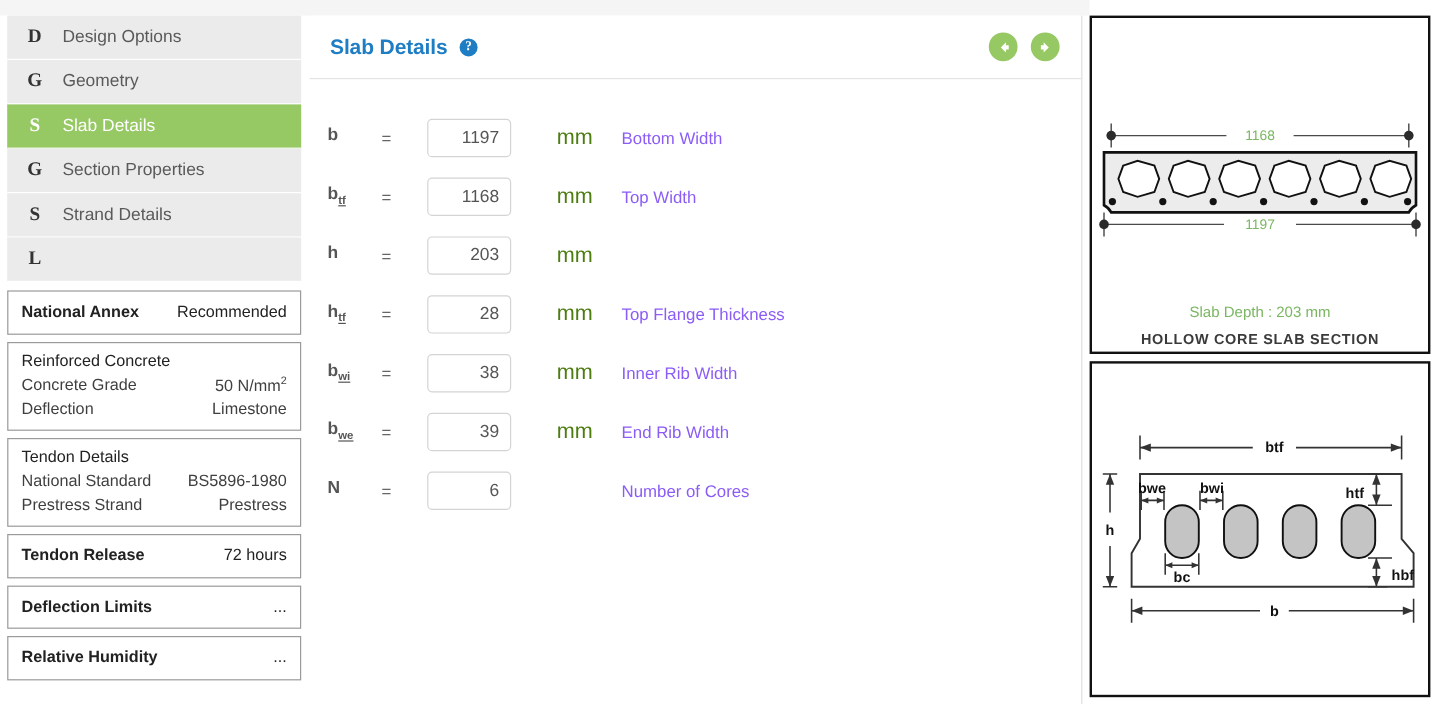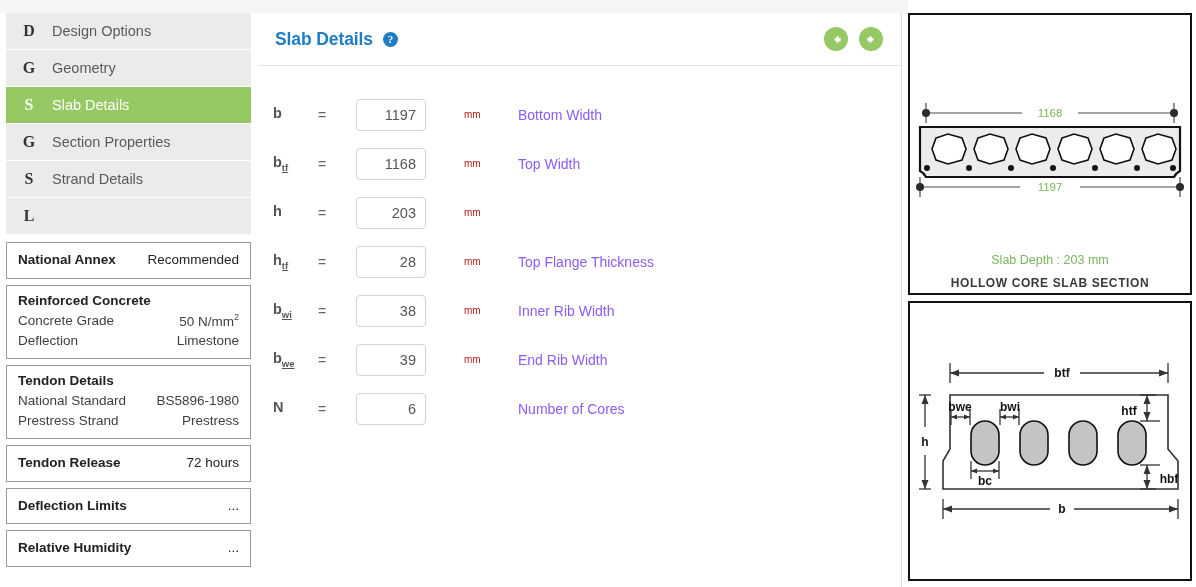--- a/index.html
+++ b/index.html
@@ -43,21 +43,21 @@
   
   .cards { width: 245px; margin: 7px 0 0 6px; }
   .card {
     border: 1px solid #9a9a9a; background: #ffffff;
     margin-bottom: 6px; padding: 7px 11px 8px 11px;
   }
   .card-row { display: flex; align-items: baseline; line-height: 1.45; }
   .card-row .k { flex: 1 1 auto; color: #222222; font-size: 13.5px; }
   .card-row .v { flex: 0 0 auto; color: #222222; font-size: 13.5px; text-align: right; }
   .card-row.hdr .k { font-weight: bold; }
-  .card-title { font-weight: bold; font-size: 13.5px; color: #222222; margin-bottom: 3px; }
+  .card-title { font-weight: normal; font-size: 13.5px; color: #222222; margin-bottom: 3px; }
   .card-row.sub .k { color: #3f3f3f; }
   .card-row.sub .v { color: #3f3f3f; }
   sup { font-size: 9px; }
 
   
   .main {
     position: absolute; left: 258px; top: 13px; width: 644px; height: 574px;
     border-right: 1px solid #dedede;
     background: #ffffff;
   }
@@ -101,21 +101,21 @@
   .fld-eq { flex: 0 0 38px; color: #666666; font-size: 14px; }
   .fld-input {
     width: 70px; height: 32px; padding: 0 9px 0 6px;
     border: 1px solid #d4d4d4; border-radius: 4px;
     background: #ffffff; color: #555555;
     font-family: "Liberation Sans", sans-serif; font-size: 14.5px;
     text-align: right; outline: none;
   }
   .fld-unit {
     flex: 0 0 92px; padding-left: 38px;
-    color: #b91c1c; font-size: 10px;
+    color: #4d7c0f; font-size: 18px;
   }
   .fld-desc { flex: 1 1 auto; color: #8b5cf6; font-size: 14px; }
 
   
   .diagrams { position: absolute; left: 908px; top: 13px; width: 288px; height: 574px; }
   .diagram-box {
     border: 2px solid #111111; background: #ffffff;
     width: 284px;
   }
   .diagram-box.top { height: 282px; margin-bottom: 6px; }

